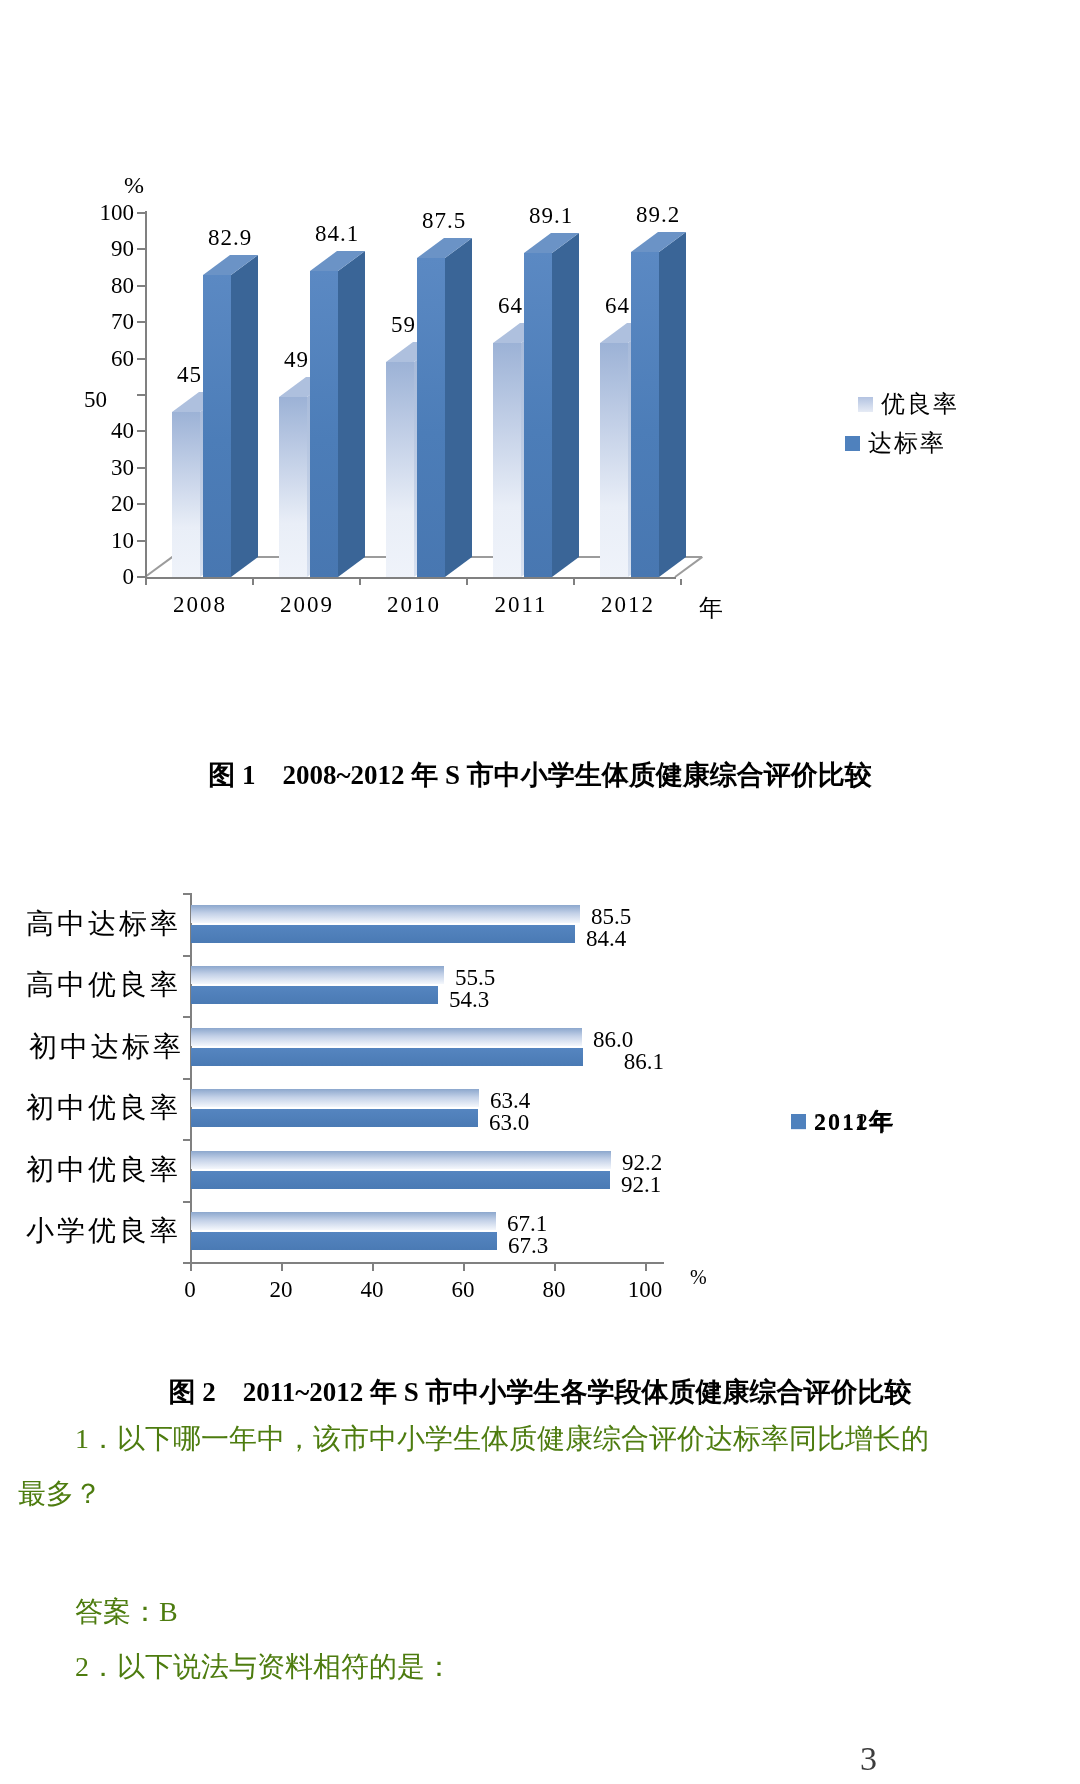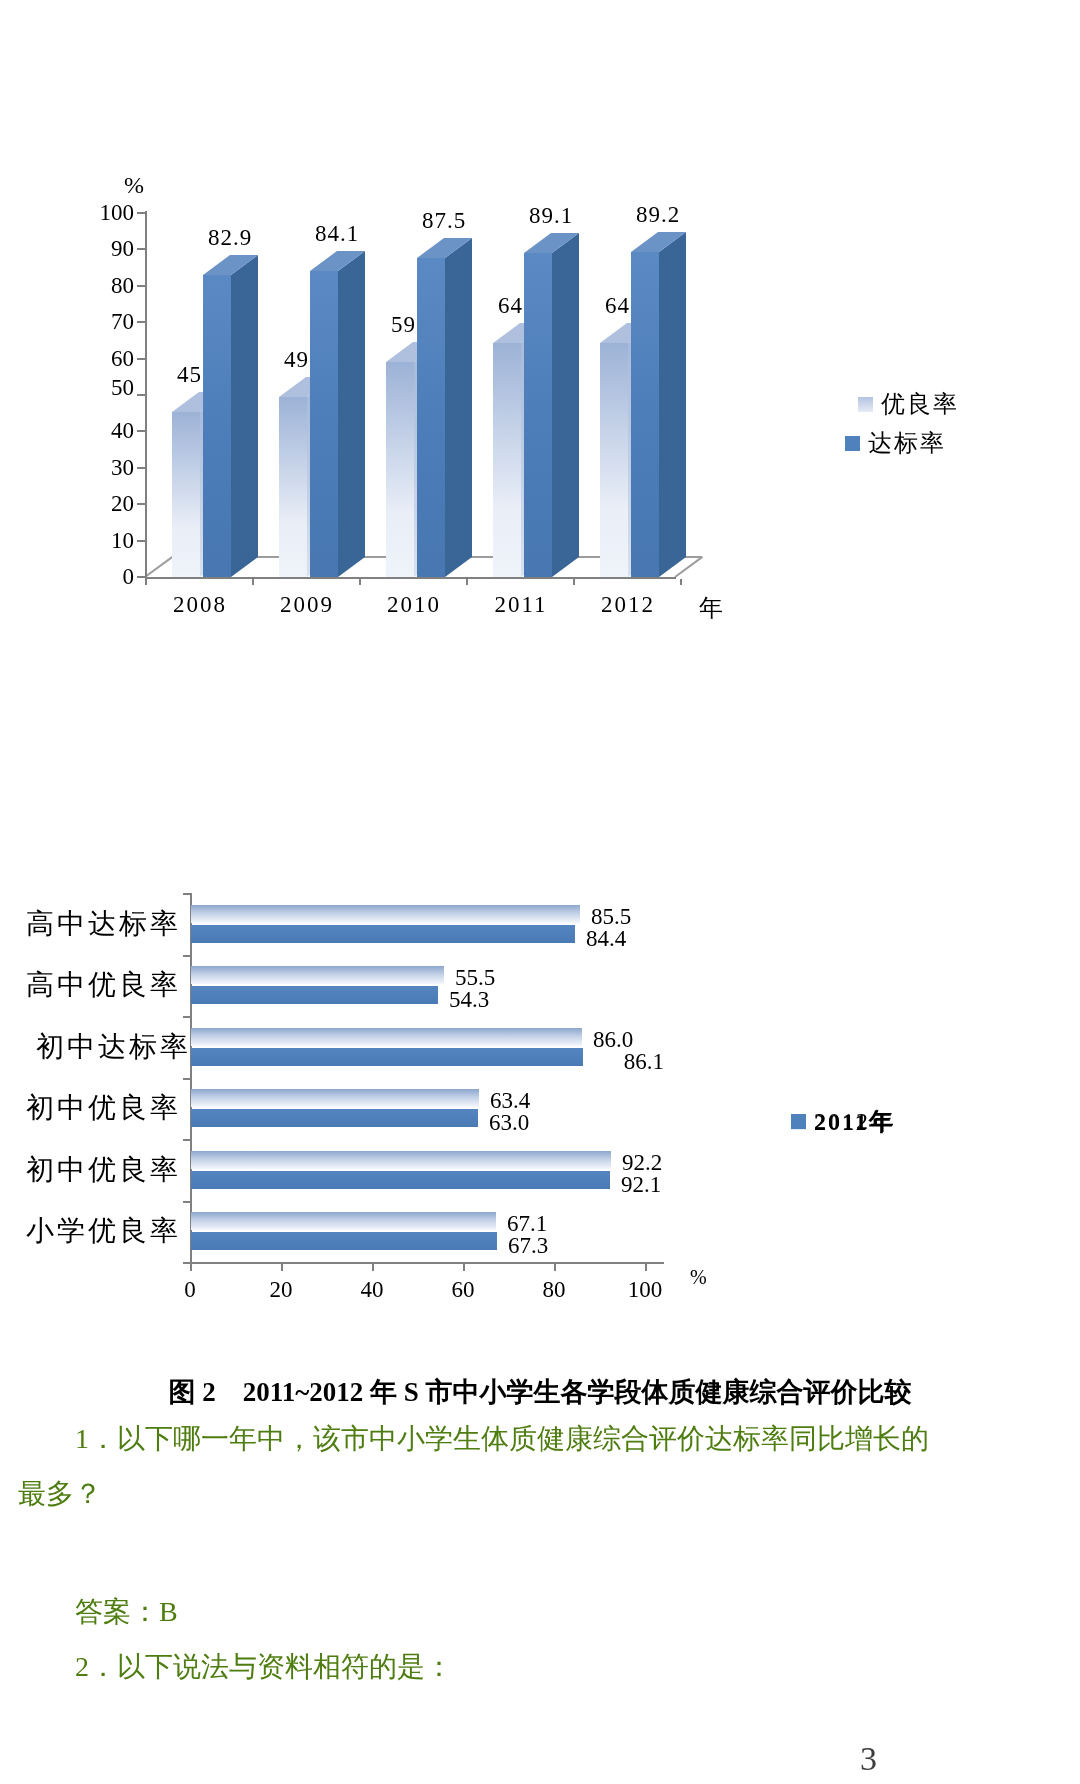--- a/index.html
+++ b/index.html
@@ -41,20 +41,21 @@
 
   <div class="legend-row" style="left:845px;top:388px;margin-left:13px;">
     <span class="sw swl"></span>
     <span>优良率</span>
   </div>
   <div class="legend-row" style="left:845px;top:427px;">
     <span class="sw swd"></span>
     <span>达标率</span>
   </div>
 
+  <div class="caption" style="top:757px;">图 1　2008~2012 年 S 市中小学生体质健康综合评价比较</div>
 
   <div class="legend-row" style="left:791px;top:1106px;font-weight:bold;">
     <span class="sw swl"></span>
     <span>2011年</span>
   </div>
   <div class="legend-row" style="left:791px;top:1105px;">
     <span class="sw swd"></span>
     <span>2012年</span>
   </div>
   <div class="unit" style="left:690px;top:1266px;font-size:20px;">%</div>
@@ -73,21 +74,21 @@
     <div class="num" style="left: 84px; top: 563px; width: 50px; text-align: right;">0</div>
     <div class="line" style="left: 137px; top: 576px; width: 8px; height: 2px; background: rgb(128, 128, 128);"></div>
     <div class="num" style="left: 84px; top: 527px; width: 50px; text-align: right;">10</div>
     <div class="line" style="left: 137px; top: 540px; width: 8px; height: 2px; background: rgb(128, 128, 128);"></div>
     <div class="num" style="left: 84px; top: 490px; width: 50px; text-align: right;">20</div>
     <div class="line" style="left: 137px; top: 503px; width: 8px; height: 2px; background: rgb(128, 128, 128);"></div>
     <div class="num" style="left: 84px; top: 454px; width: 50px; text-align: right;">30</div>
     <div class="line" style="left: 137px; top: 467px; width: 8px; height: 2px; background: rgb(128, 128, 128);"></div>
     <div class="num" style="left: 84px; top: 417px; width: 50px; text-align: right;">40</div>
     <div class="line" style="left: 137px; top: 430px; width: 8px; height: 2px; background: rgb(128, 128, 128);"></div>
-    <div class="num" style="left: 84px; top: 374px; width: 50px; text-align: right;">50</div>
+    <div class="num" style="left: 84px; top: 386px; width: 50px; text-align: left;">50</div>
     <div class="line" style="left: 137px; top: 394px; width: 8px; height: 2px; background: rgb(128, 128, 128);"></div>
     <div class="num" style="left: 84px; top: 345px; width: 50px; text-align: right;">60</div>
     <div class="line" style="left: 137px; top: 358px; width: 8px; height: 2px; background: rgb(128, 128, 128);"></div>
     <div class="num" style="left: 84px; top: 308px; width: 50px; text-align: right;">70</div>
     <div class="line" style="left: 137px; top: 321px; width: 8px; height: 2px; background: rgb(128, 128, 128);"></div>
     <div class="num" style="left: 84px; top: 272px; width: 50px; text-align: right;">80</div>
     <div class="line" style="left: 137px; top: 285px; width: 8px; height: 2px; background: rgb(128, 128, 128);"></div>
     <div class="num" style="left: 84px; top: 235px; width: 50px; text-align: right;">90</div>
     <div class="line" style="left: 137px; top: 248px; width: 8px; height: 2px; background: rgb(128, 128, 128);"></div>
     <div class="num" style="left: 84px; top: 199px; width: 50px; text-align: right;">100</div>
@@ -169,21 +170,21 @@
     <div class="cjk" style="left: 26px; top: 909px; width: 154px; text-align: right; letter-spacing: 3px;">高中达标率</div>
     <div class="hbar-light" style="left: 191px; top: 905px; width: 389px; height: 18px;"></div>
     <div class="hbar-dark" style="left: 191px; top: 925px; width: 384px; height: 18px;"></div>
     <div class="num" style="left: 591px; top: 903px; width: 70px;">85.5</div>
     <div class="num" style="left: 586px; top: 925px; width: 70px;">84.4</div>
     <div class="cjk" style="left: 26px; top: 970px; width: 154px; text-align: right; letter-spacing: 3px;">高中优良率</div>
     <div class="hbar-light" style="left: 191px; top: 966px; width: 253px; height: 18px;"></div>
     <div class="hbar-dark" style="left: 191px; top: 986px; width: 247px; height: 18px;"></div>
     <div class="num" style="left: 455px; top: 964px; width: 70px;">55.5</div>
     <div class="num" style="left: 449px; top: 986px; width: 70px;">54.3</div>
-    <div class="cjk" style="left: 36px; top: 1032px; width: 154px; text-align: right; letter-spacing: 3px;">初中达标率</div>
+    <div class="cjk" style="left: 29px; top: 1032px; width: 154px; text-align: right; letter-spacing: 3px;">初中达标率</div>
     <div class="hbar-light" style="left: 191px; top: 1028px; width: 391px; height: 18px;"></div>
     <div class="hbar-dark" style="left: 191px; top: 1048px; width: 392px; height: 18px;"></div>
     <div class="num" style="left: 593px; top: 1026px; width: 70px;">86.0</div>
     <div class="num" style="left: 594px; top: 1048px; width: 70px; text-align: right;">86.1</div>
     <div class="cjk" style="left: 26px; top: 1093px; width: 154px; text-align: right; letter-spacing: 3px;">初中优良率</div>
     <div class="hbar-light" style="left: 191px; top: 1089px; width: 288px; height: 18px;"></div>
     <div class="hbar-dark" style="left: 191px; top: 1109px; width: 287px; height: 18px;"></div>
     <div class="num" style="left: 490px; top: 1087px; width: 70px;">63.4</div>
     <div class="num" style="left: 489px; top: 1109px; width: 70px;">63.0</div>
     <div class="cjk" style="left: 26px; top: 1155px; width: 154px; text-align: right; letter-spacing: 3px;">初中优良率</div>

